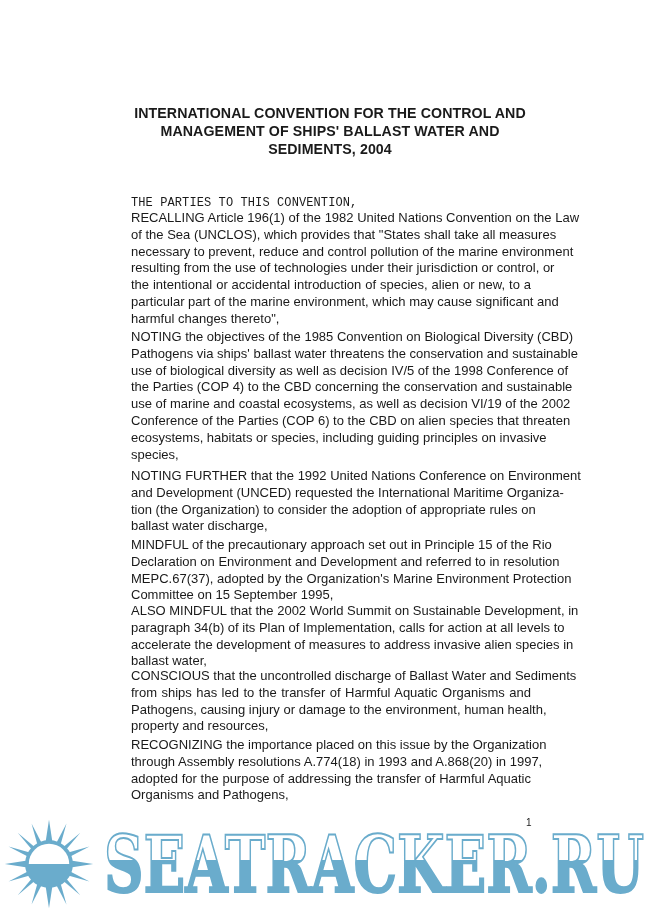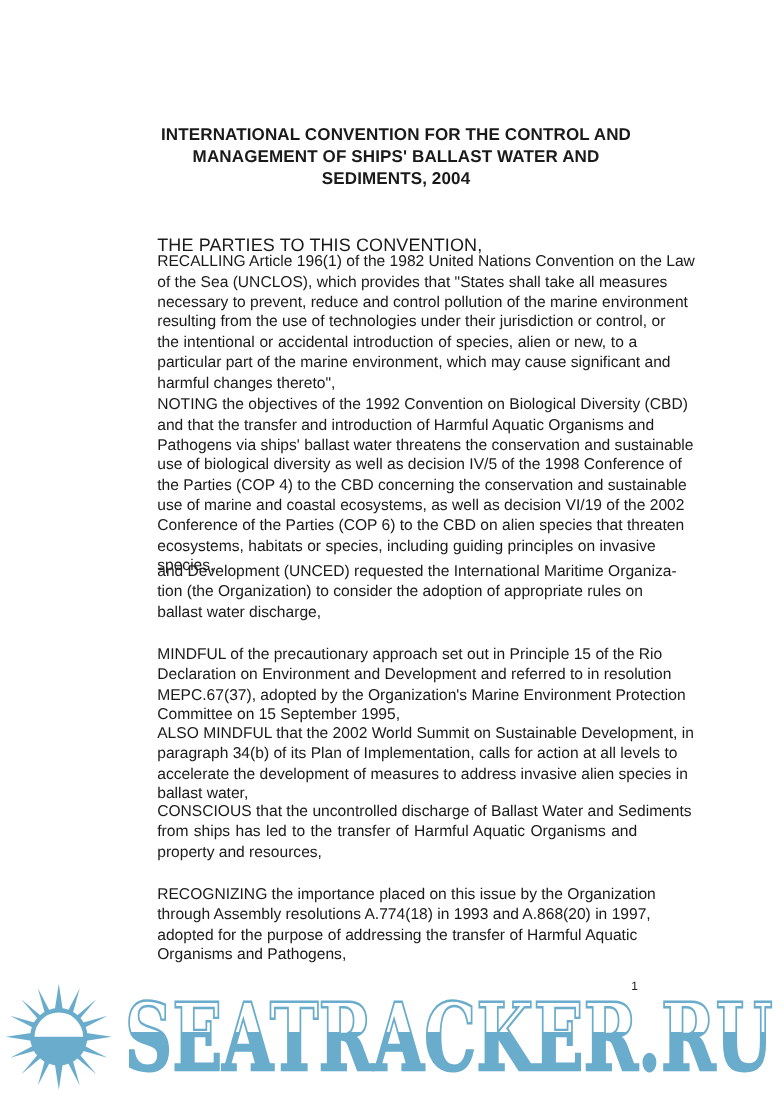--- a/index.html
+++ b/index.html
@@ -32,23 +32,24 @@
       font-size: 14.2px;
       line-height: 18px;
       color: #1a1a1a;
       letter-spacing: 0.1px;
     }
     .title div { white-space: nowrap; }
     .preamble {
       position: absolute;
       left: 131px;
       top: 196px;
-      font-size: 15px;
+      font-size: 12px;
       color: #1a1a1a;
       letter-spacing: 0.1px;
+      font-family: Liberation Mono, monospace;
     }
     .body-text {
       position: absolute;
       left: 131px;
       width: 400px;
       font-size: 13px;
       line-height: 16.8px;
       text-align: justify;
       color: #1a1a1a;
     }
@@ -107,32 +108,32 @@
     <span class="line">RECALLING Article 196(1) of the 1982 United Nations Convention on the Law</span>
     <span class="line">of the Sea (UNCLOS), which provides that "States shall take all measures</span>
     <span class="line">necessary to prevent, reduce and control pollution of the marine environment</span>
     <span class="line">resulting from the use of technologies under their jurisdiction or control, or</span>
     <span class="line">the intentional or accidental introduction of species, alien or new, to a</span>
     <span class="line">particular part of the marine environment, which may cause significant and</span>
     <span class="line last">harmful changes thereto",</span>
   </div>
 
   <div class="body-text" style="top:329px;">
-    <span class="line">NOTING the objectives of the 1992 Convention on Biological Diversity (CBD)</span>
-    <span class="line">and that the transfer and introduction of Harmful Aquatic Organisms and</span>
+    <span class="line">NOTING the objectives of the 1985 Convention on Biological Diversity (CBD)</span>
     <span class="line">Pathogens via ships' ballast water threatens the conservation and sustainable</span>
     <span class="line">use of biological diversity as well as decision IV/5 of the 1998 Conference of</span>
     <span class="line">the Parties (COP 4) to the CBD concerning the conservation and sustainable</span>
     <span class="line">use of marine and coastal ecosystems, as well as decision VI/19 of the 2002</span>
     <span class="line">Conference of the Parties (COP 6) to the CBD on alien species that threaten</span>
     <span class="line">ecosystems, habitats or species, including guiding principles on invasive</span>
     <span class="line last">species,</span>
   </div>
 
   <div class="body-text" style="top:468px;">
+    <span class="line">NOTING FURTHER that the 1992 United Nations Conference on Environment</span>
     <span class="line">and Development (UNCED) requested the International Maritime Organiza-</span>
     <span class="line">tion (the Organization) to consider the adoption of appropriate rules on</span>
     <span class="line last">ballast water discharge,</span>
   </div>
 
   <div class="body-text" style="top:537px;">
     <span class="line">MINDFUL of the precautionary approach set out in Principle 15 of the Rio</span>
     <span class="line">Declaration on Environment and Development and referred to in resolution</span>
     <span class="line">MEPC.67(37), adopted by the Organization's Marine Environment Protection</span>
     <span class="line last">Committee on 15 September 1995,</span>
@@ -141,20 +142,21 @@
   <div class="body-text" style="top:603px;">
     <span class="line">ALSO MINDFUL that the 2002 World Summit on Sustainable Development, in</span>
     <span class="line">paragraph 34(b) of its Plan of Implementation, calls for action at all levels to</span>
     <span class="line">accelerate the development of measures to address invasive alien species in</span>
     <span class="line last">ballast water,</span>
   </div>
 
   <div class="body-text" style="top:668px;">
     <span class="line">CONSCIOUS that the uncontrolled discharge of Ballast Water and Sediments</span>
     <span class="line">from ships has led to the transfer of Harmful Aquatic Organisms and</span>
+    <span class="line">Pathogens, causing injury or damage to the environment, human health,</span>
     <span class="line last">property and resources,</span>
   </div>
 
   <div class="body-text" style="top:737px;">
     <span class="line">RECOGNIZING the importance placed on this issue by the Organization</span>
     <span class="line">through Assembly resolutions A.774(18) in 1993 and A.868(20) in 1997,</span>
     <span class="line">adopted for the purpose of addressing the transfer of Harmful Aquatic</span>
     <span class="line last">Organisms and Pathogens,</span>
   </div>
 

